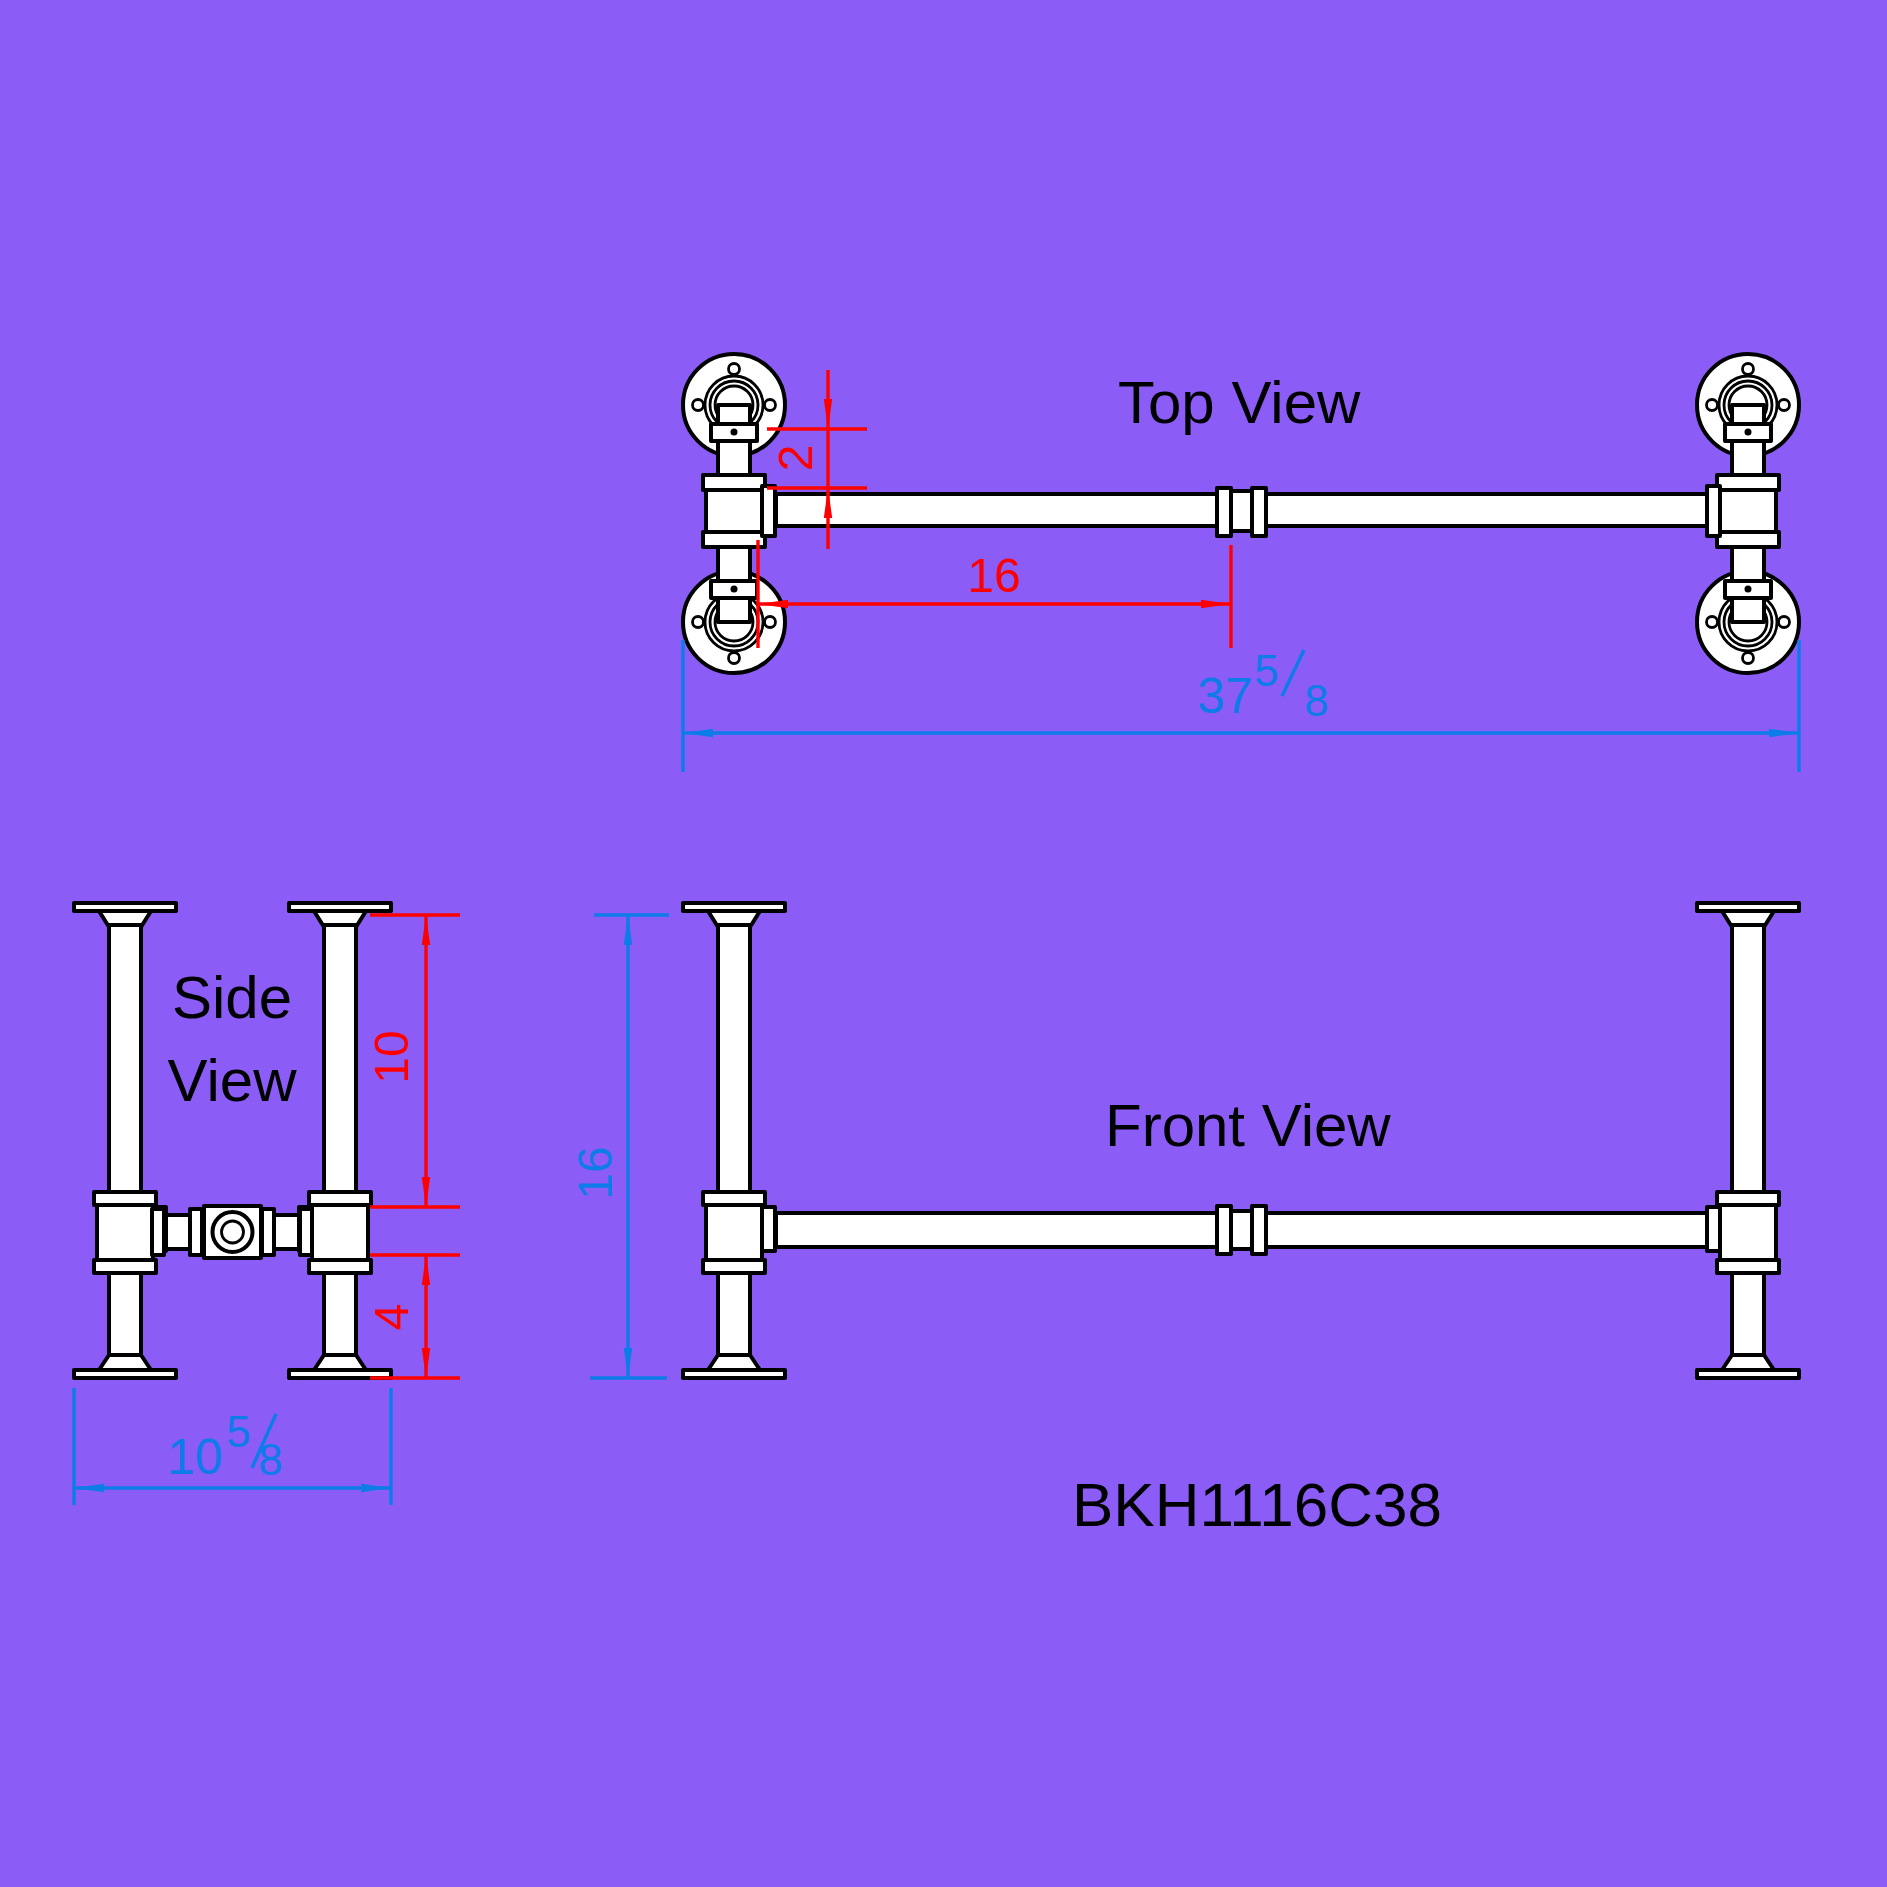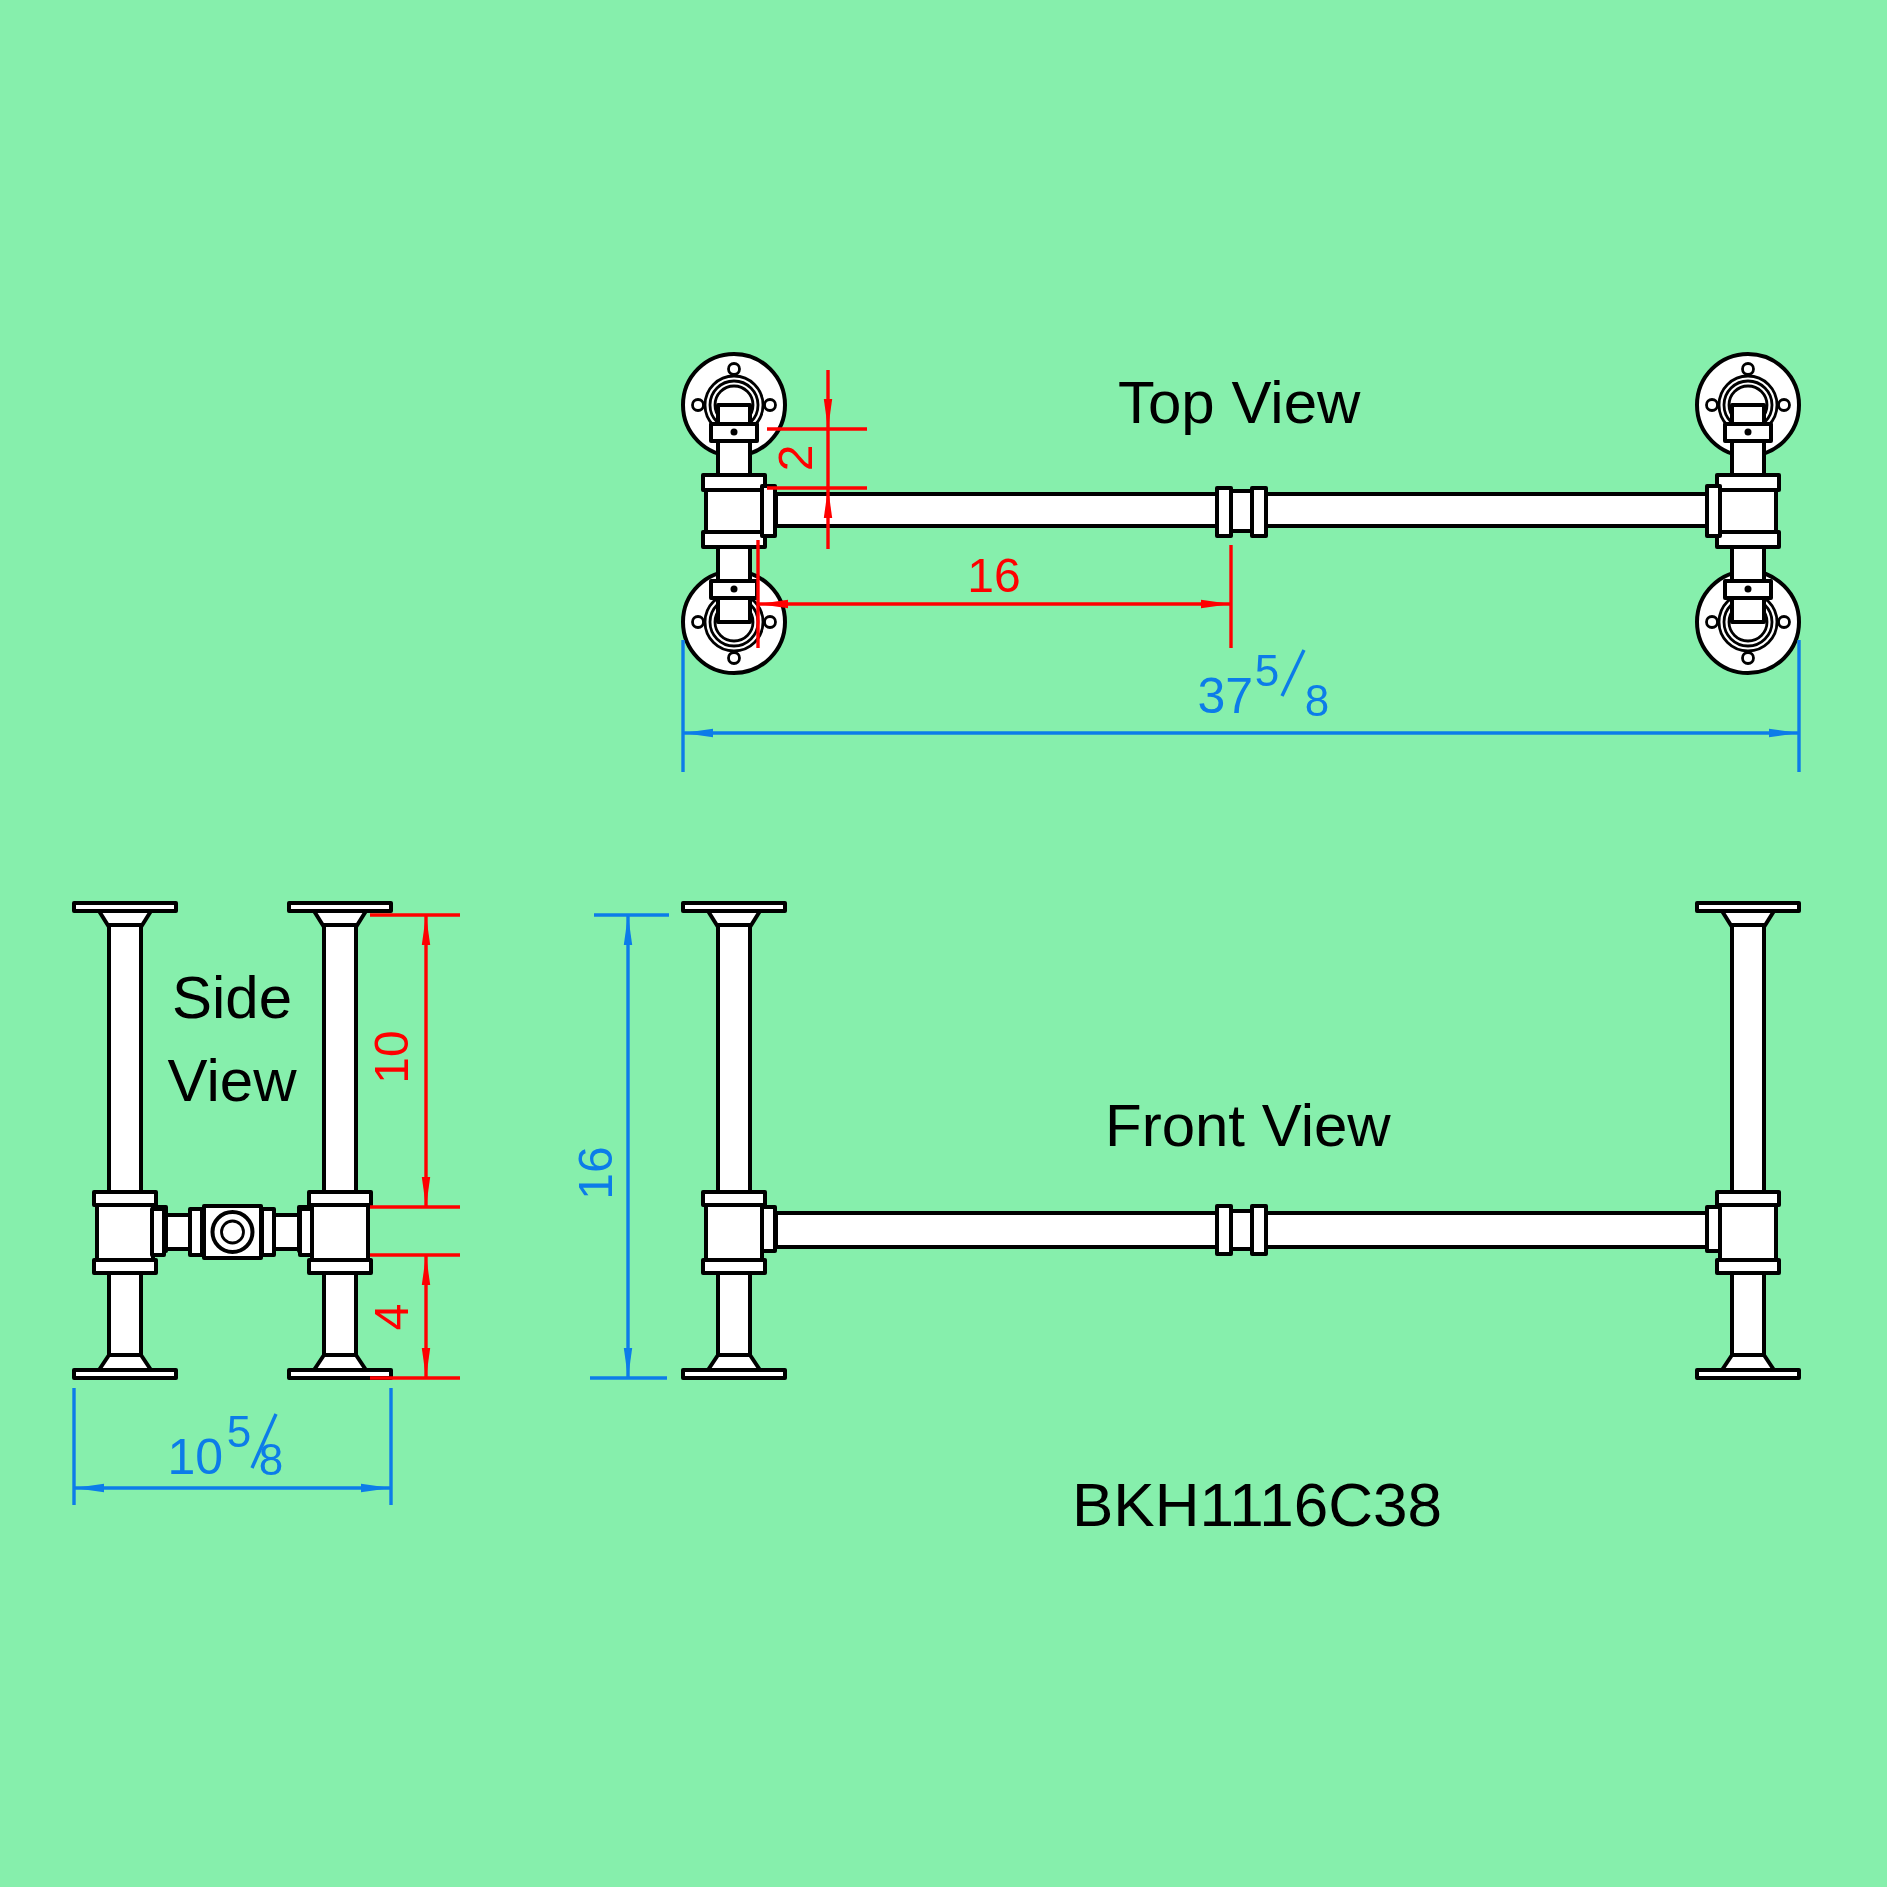--- a/index.html
+++ b/index.html
@@ -1,16 +1,16 @@
 <!DOCTYPE html>
 <html><head>
 <meta charset="utf-8">
 <style>
   html,body{margin:0;padding:0;background:#ffffff;}
-  .stage{width:1887px;height:1887px;position:relative;background:#86efac;}
+  .stage{width:1887px;height:1887px;position:relative;background:#8b5cf6;}
   svg{display:block;}
   .geo{fill:#ffffff;stroke:#000000;stroke-width:4;stroke-linejoin:round;}
   .ring{fill:none;stroke:#000000;stroke-width:2.8;}
   .hole{fill:#ffffff;stroke:#000000;stroke-width:2.8;}
   .dot{fill:#000000;stroke:none;}
   .red{stroke:#ff0000;stroke-width:3.4;fill:none;}
   .blue{stroke:#0c7ce9;stroke-width:3.4;fill:none;}
   text{font-family:"Liberation Sans","DejaVu Sans",sans-serif;fill:#000000;}
   .viewlabel{font-size:60px;}
   .partnum{font-size:62px;}

